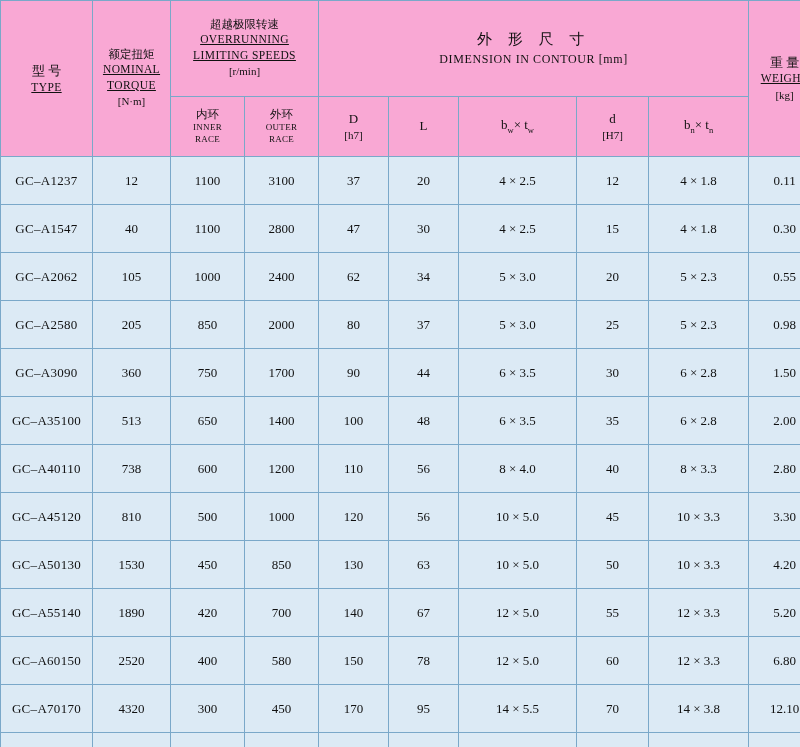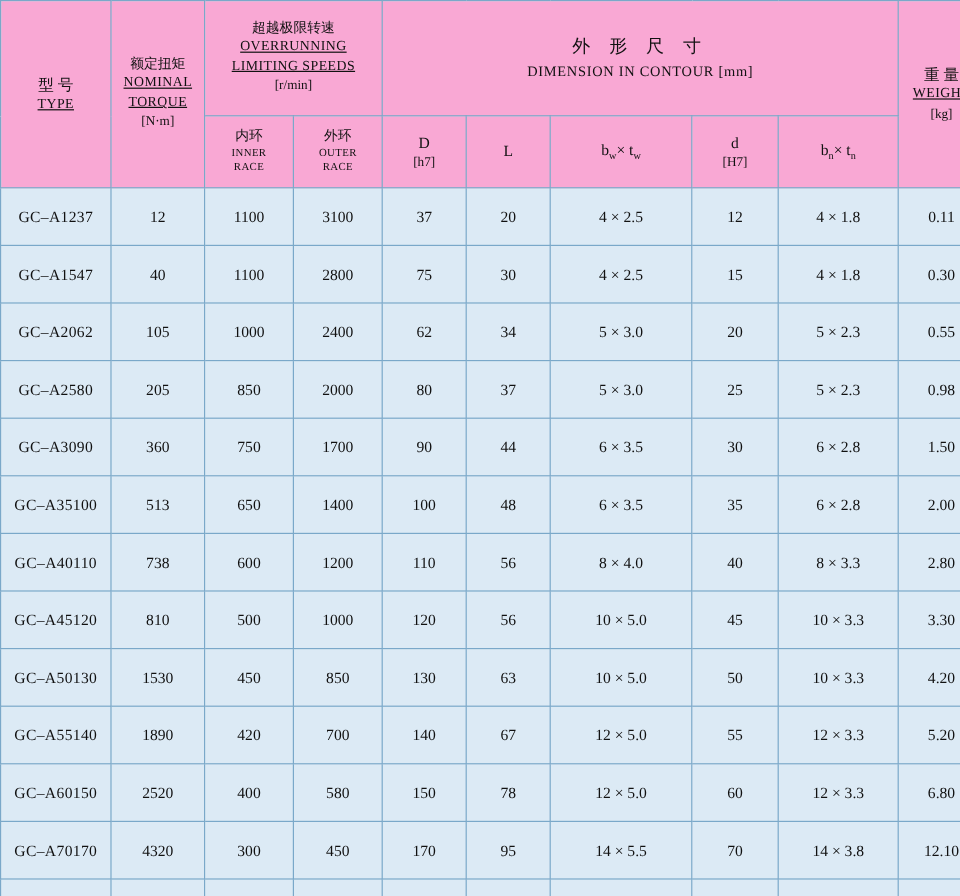--- a/index.html
+++ b/index.html
@@ -196,21 +196,21 @@
         <td class="row-top">4 × 2.5</td>
         <td class="row-bot">12</td>
         <td class="row-top">4 × 1.8</td>
         <td class="row-top">0.11</td>
       </tr>
       <tr>
         <td class="row-top type-cell">GC–A1547</td>
         <td class="row-bot">40</td>
         <td class="row-top">1100</td>
         <td class="row-top">2800</td>
-        <td class="row-top">75</td>
+        <td class="row-top">47</td>
         <td class="row-top">30</td>
         <td class="row-top">4 × 2.5</td>
         <td class="row-bot">15</td>
         <td class="row-top">4 × 1.8</td>
         <td class="row-top">0.30</td>
       </tr>
       <tr>
         <td class="row-top type-cell">GC–A2062</td>
         <td class="row-bot">105</td>
         <td class="row-top">1000</td>

